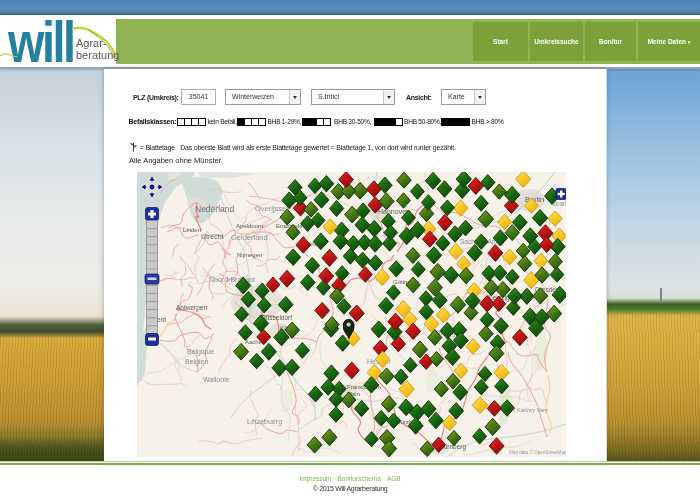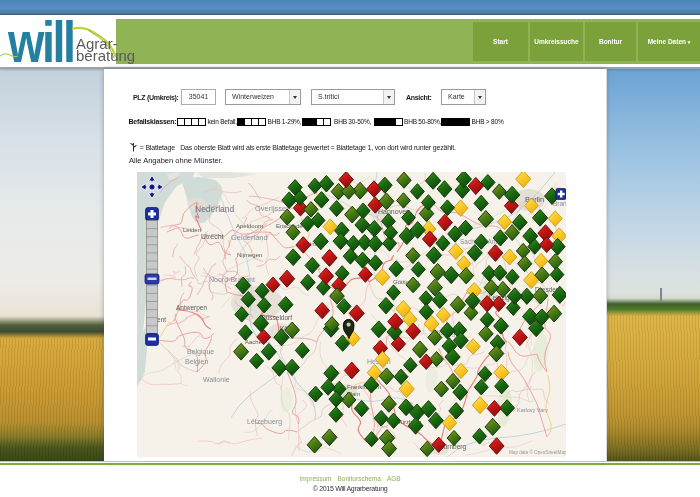--- a/index.html
+++ b/index.html
@@ -8,21 +8,21 @@
  linear-gradient(180deg, #b4c9da 0%, #c5d3de 14%, #d9e2e8 30%, #e7eae9 45%, #edece8 60%, #e9e3d4 67.5%, #51603a 69.5%, #3e4c2f 71%, #d7a83c 72.5%, #d2a136 78%, #c69630 85%, #b68a2c 91%, #8f7f26 94.5%, #49531b 97%, #3a4a18 100%)}
 #bgleft:after{content:"";position:absolute;left:0;top:72.5%;width:100%;height:27.5%;background:linear-gradient(180deg, rgba(0,0,0,0) 0%, rgba(0,0,0,0) 70%, rgba(45,65,22,0.25) 88%, rgba(35,55,20,0.45) 100%),repeating-linear-gradient(93deg, rgba(105,90,25,0.16) 0 1px, rgba(235,200,90,0.1) 1px 3px)}
 #bgright{left:607px;top:15px;width:93px;height:446px;background:
  linear-gradient(180deg, #4f8cc4 0%, #66a0d1 10%, #7fb0da 20%, #9ec4e2 32%, #bdd4e6 45%, #d4dfe4 56%, #dde2df 62%, #d5dcd2 63.5%, #3f6026 64.8%, #4d7a2c 66%, #dcb246 67.5%, #d9ae40 72%, #cfa338 80%, #c0932f 88%, #a78328 94%, #7b6b1f 98%, #5f5517 100%)}
 #bgright:after{content:"";position:absolute;left:0;top:67%;width:100%;height:33%;background:linear-gradient(180deg, rgba(0,0,0,0) 0%, rgba(0,0,0,0) 75%, rgba(60,70,25,0.2) 92%, rgba(45,60,22,0.35) 100%),repeating-linear-gradient(88deg, rgba(105,90,25,0.14) 0 1px, rgba(240,205,95,0.1) 1px 3px)}
 #turbine{left:660px;top:288px;width:1.5px;height:14px;background:#7b8893}
 #header{left:0;top:15px;width:700px;height:54px;background:#fff;border-bottom:2px solid #9aa4ac;box-shadow:0 1px 2px rgba(0,0,0,0.2)}
 #greenbar{position:absolute;left:116px;top:3.5px;width:584px;height:45px;background:#90b356}
 .navbtn{position:absolute;top:6.5px;height:39px;background:#7ba23a;color:#fff;font-weight:bold;font-size:6.5px;text-align:center;line-height:39px}
 #logo-will{position:absolute;left:8px;top:-4.8px;font-size:57px;font-weight:bold;color:#2380a0;letter-spacing:-3px;line-height:64px;transform:scaleX(0.82);transform-origin:left top}
-#logo-a{position:absolute;left:76px;top:23px;font-size:15px;color:#5a5a5a;line-height:11.5px}
+#logo-a{position:absolute;left:76px;top:23px;font-size:11px;color:#5a5a5a;line-height:11.5px}
 #panel{left:104px;top:69px;width:502px;height:394px;background:#fff;box-shadow:0 0 5px rgba(60,70,80,0.45)}
 .lbl{position:absolute;font-size:7px;font-weight:bold;letter-spacing:-0.3px;color:#222}
 .inp{position:absolute;border:1px solid #abadb3;background:#fff;font-size:7px;color:#333}
 .sel{position:absolute;border:1px solid #9a9a9a;background:#fff;font-size:7px;color:#333}
 .sel .ar{position:absolute;right:0;top:0;width:11px;height:100%;border-left:1px solid #c8c8c8;background:#f2f2f2}
 .sel .ar:after{content:"";position:absolute;right:2.8px;top:5.5px;border:2.6px solid transparent;border-top:3.6px solid #333}
 .sqg{white-space:nowrap;font-size:0}
 .sq{display:inline-block;width:8px;height:8px;border:1px solid #000;margin-right:-1px}
 .sqb{background:#000}
 .sqw{background:#fff}

